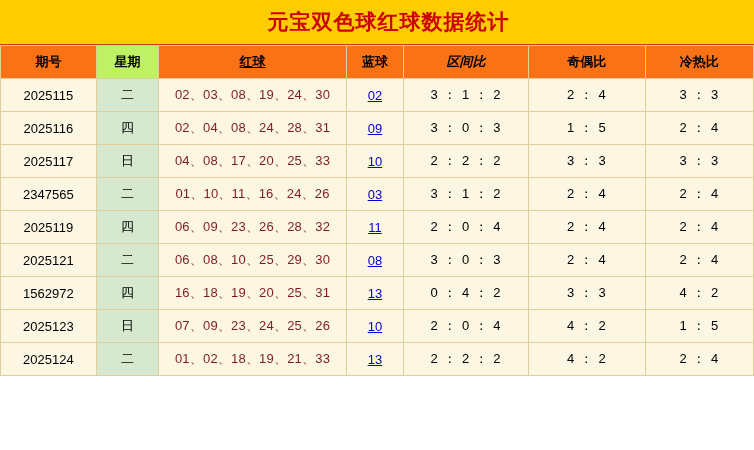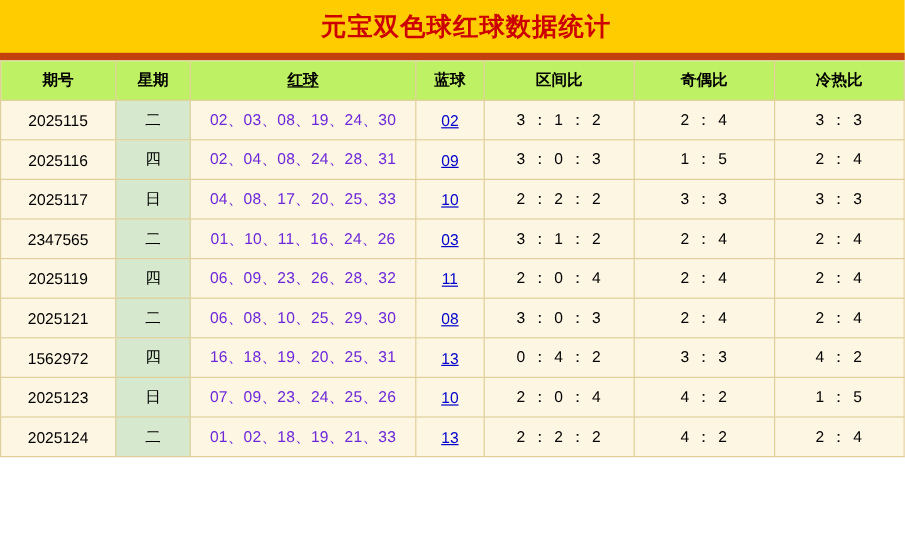--- a/index.html
+++ b/index.html
@@ -19,21 +19,21 @@
     position: relative;
     background: #ffffff;
     box-sizing: border-box;
   }
   .title-bar {
     height: 44px;
     background: #ffcc00;
     display: flex;
     align-items: center;
     justify-content: center;
-    border-bottom: 6px solid #c2410c;
+    border-bottom: 1px solid #c2410c;
     padding-left: 23px;
   }
   .title-text {
     font-size: 21px;
     font-weight: bold;
     color: #cc0000;
     letter-spacing: 1px;
   }
   table.stats {
     border-collapse: collapse;
@@ -43,21 +43,21 @@
   table.stats th, table.stats td {
     border: 1px solid #e0cf9a;
     text-align: center;
     vertical-align: middle;
     font-size: 13px;
     height: 33px;
     padding: 0;
     box-sizing: border-box;
   }
   thead th {
-    background: #bef264;
+    background: #f97316;
     color: #000000;
     font-weight: bold;
     font-size: 14px;
     height: 48px;
   }
   tbody td {
     background: #fdf6e3;
     color: #000000;
   }
   td.col-issue {
@@ -68,21 +68,21 @@
     width: 60px;
     background: #d6e8cd;
     font-size: 13.5px;
   }
   th.col-week {
     width: 60px;
     background: #bef264;
   }
   td.col-red {
     width: 180px;
-    color: #6d28d9;
+    color: #7f1d1d;
     font-size: 13.5px;
     letter-spacing: 0.2px;
     margin-top: 23px;
   }
   td.col-blue {
     width: 55px;
     color: #0000cc;
     font-size: 13.5px;
     text-decoration: underline;
   }
@@ -97,21 +97,21 @@
     letter-spacing: 1px;
   }
   td.col-hotcold {
     width: 104px;
     font-size: 13.5px;
     letter-spacing: 1px;
   }
   th.col-issue { width: 92px; }
   th.col-red { width: 180px; text-decoration: underline; }
   th.col-blue { width: 55px; }
-  th.col-zone { width: 120px; }
+  th.col-zone { width: 120px; font-style: italic; }
   th.col-oddeven { width: 112px; }
   th.col-hotcold { width: 104px; margin-top: 24px; }
 </style>
 </head>
 <body>
 
 <div class="page">
 
   <div class="title-bar">
     <div class="title-text">元宝双色球红球数据统计</div>

